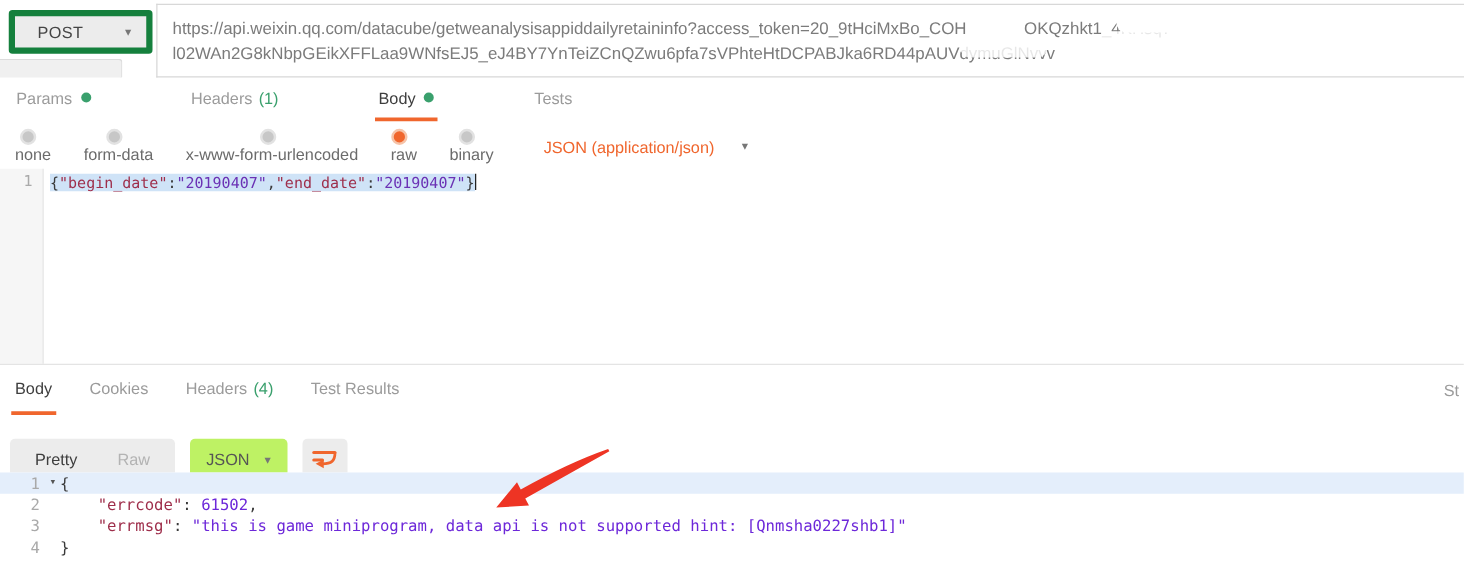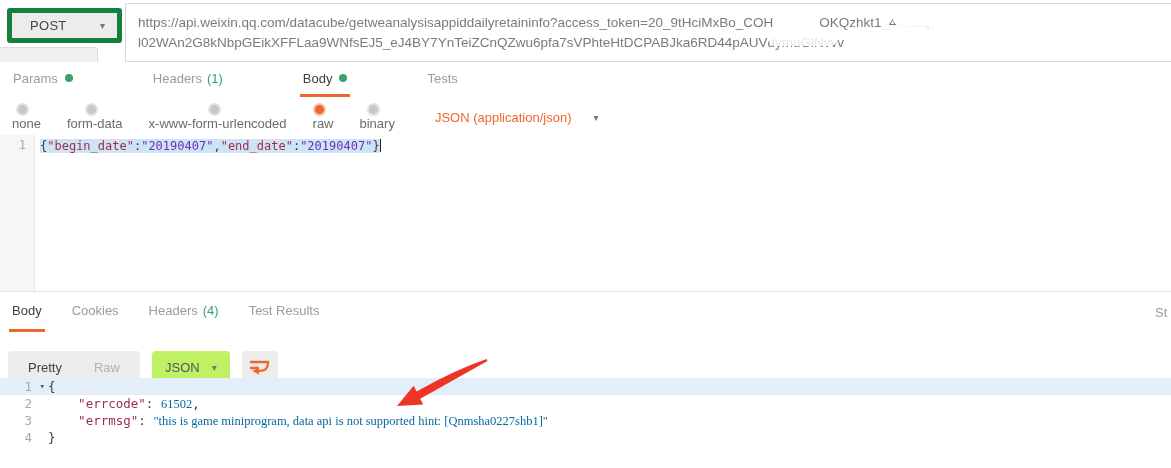--- a/index.html
+++ b/index.html
@@ -85,21 +85,21 @@
   
   .resp-viewer { position:absolute; top:378px; left:0; width:1171px; height:90px; background:#fff; }
   .rrow { position:relative; display:flex; height:17px; line-height:17px;
     font-family:"DejaVu Sans Mono", monospace; font-size:12.5px; }
   .rrow.hl { background:#e4eefb; }
   .rgut { width:38px; flex:0 0 38px; background:transparent; color:#a9a9a9;
     text-align:right; padding-right:6px; position:relative; }
   .rgut .fold { position:absolute; right:-7px; top:0; font-size:9px; color:#555; cursor:pointer; }
   .rcode { padding-left:10px; white-space:pre; }
   .rkey { color:#9e2e4b; }
-  .rval { color:#0369a1;font-family:Liberation Serif, serif; }
+  .rval { color:#6d28d9; }
 
   
   .anno-arrow { position:absolute; left:385px; top:352px; width:115px; height:60px;
     z-index:8; pointer-events:none; }
 </style>
 </head>
 <body>
 
 <div class="topbar">
   <div class="method-select">

